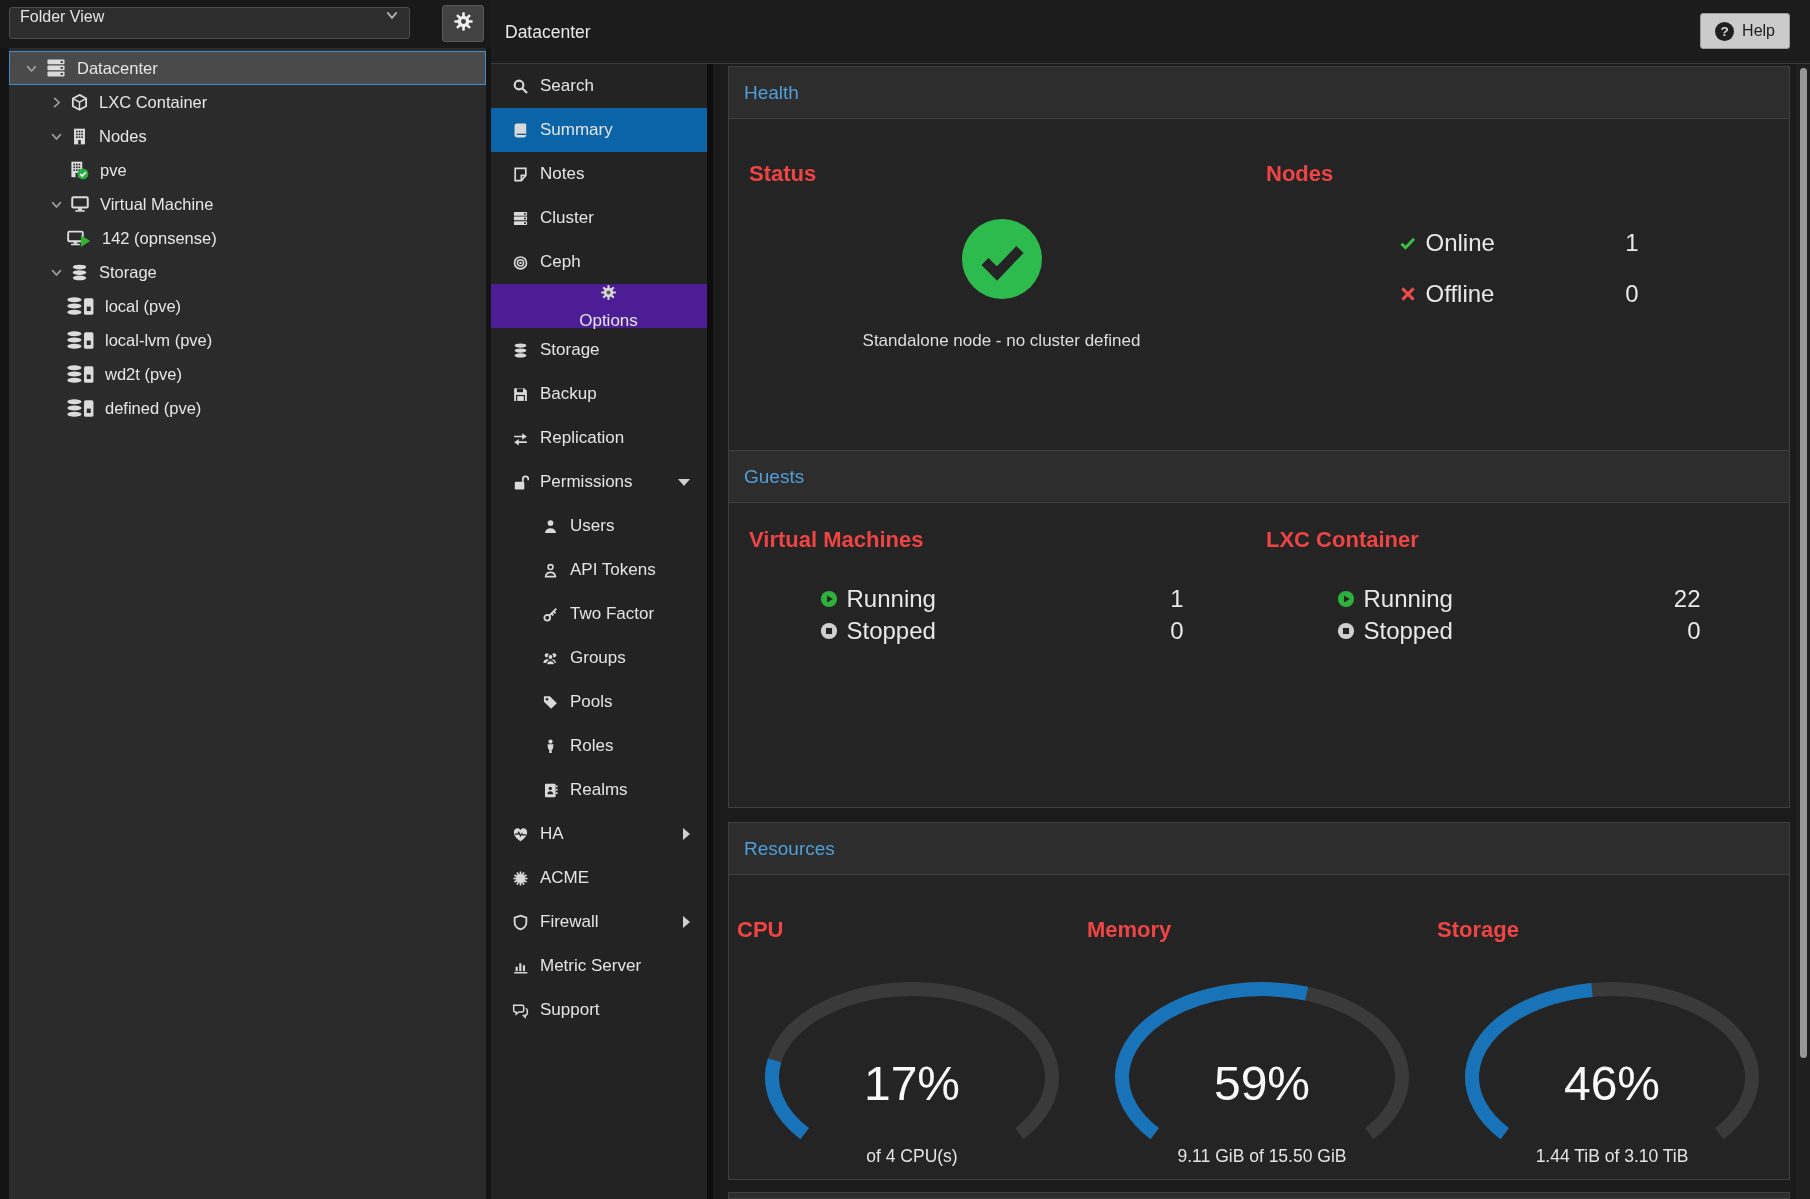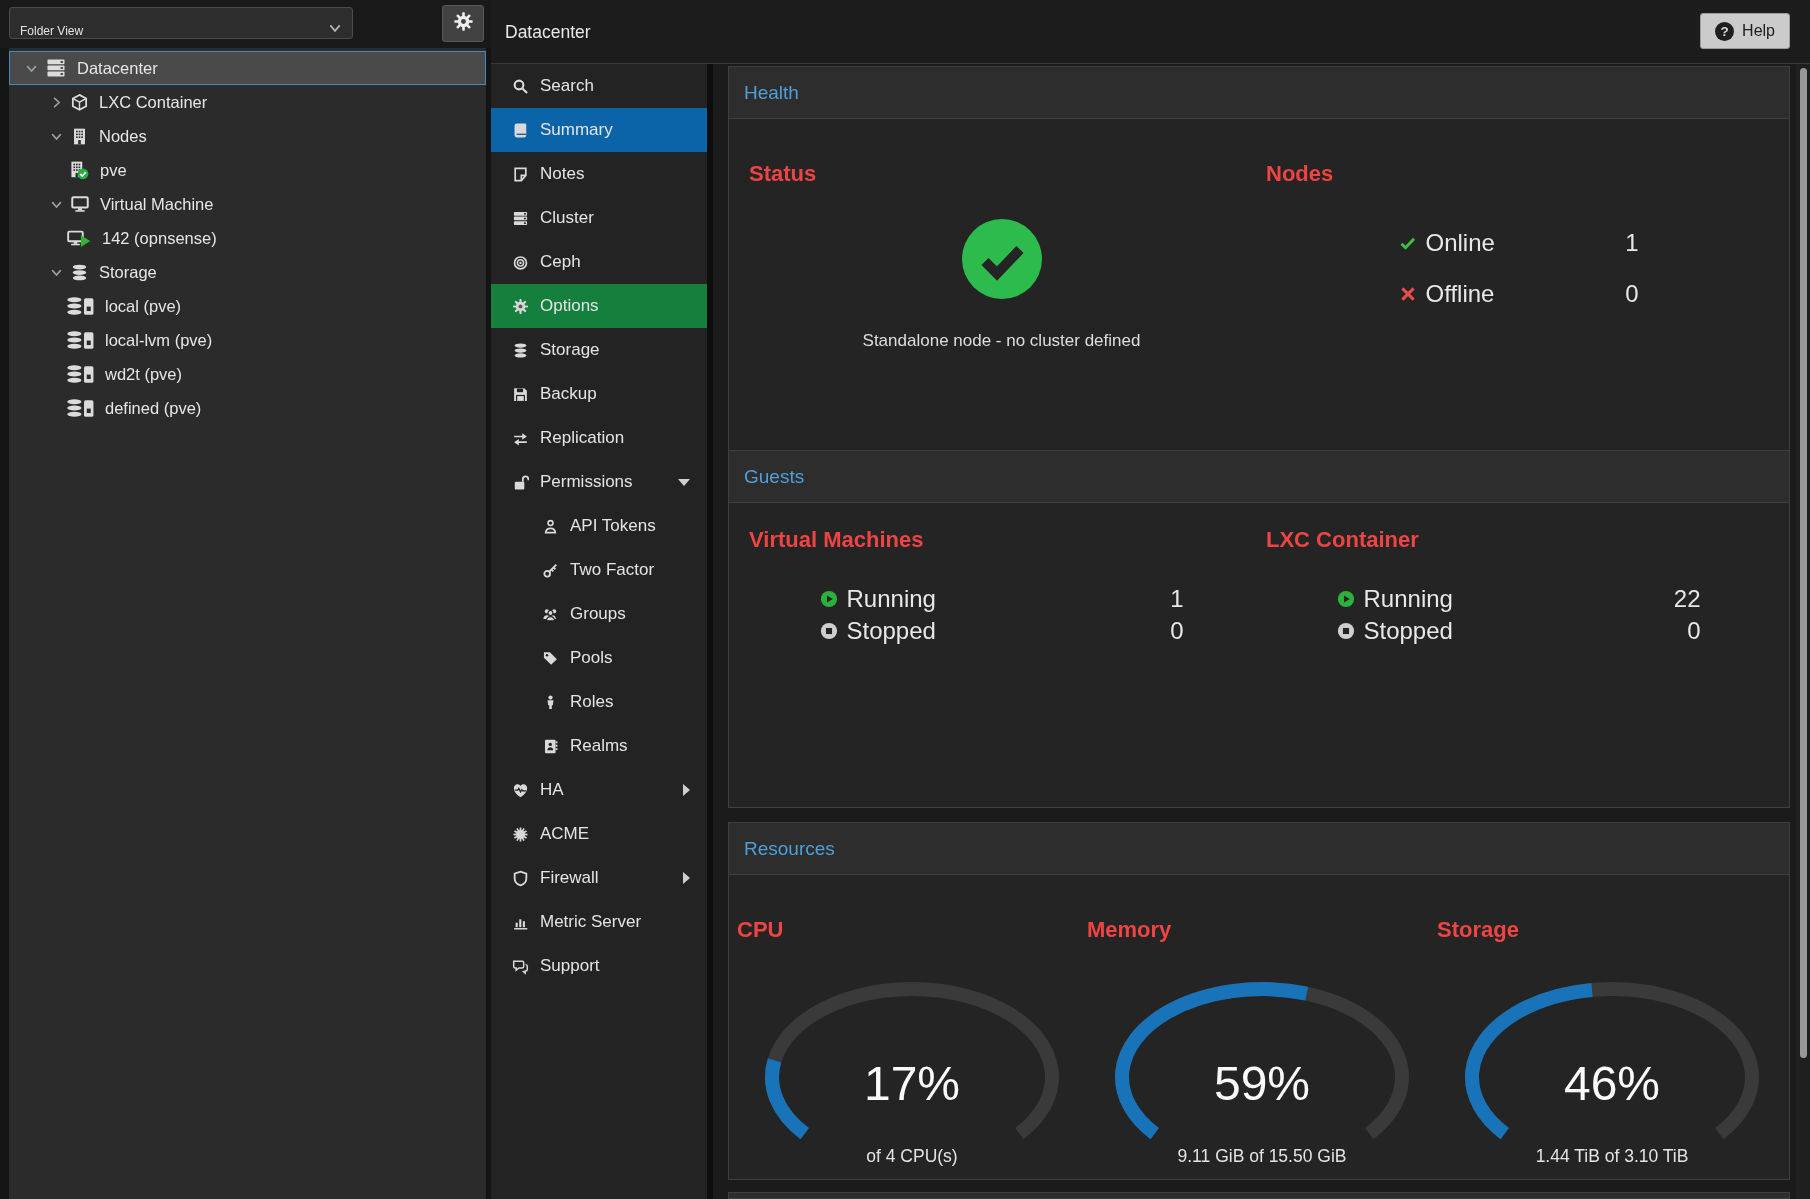--- a/index.html
+++ b/index.html
@@ -2,23 +2,23 @@
 <html><head>
 <meta charset="utf-8">
 <style>
   * { margin:0; padding:0; box-sizing:border-box; }
   html,body { background:#0d0d0d; }
   body { font-family:"Liberation Sans", sans-serif; }
   #root { position:relative; width:1810px; height:1199px; background:#141414; overflow:hidden; }
 
   
   #topbar-left { position:absolute; left:0; top:0; width:491px; height:48px; background:#191919; }
-  .combo { position:absolute; left:9px; top:7px; width:344px; height:32px; background:#2d2d2d;
-           border:1px solid #4b4b4b; border-radius:3px; display:flex; align-items:flex-end;
-           padding:0 10px; color:#e3e3e3; font-size:12px; cursor:pointer; }
+  .combo { position:absolute; left:9px; top:7px; width:401px; height:32px; background:#2d2d2d;
+           border:1px solid #4b4b4b; border-radius:3px; display:flex; align-items:flex-start;
+           padding:0 10px; color:#e3e3e3; font-size:16px; cursor:pointer; }
   .combo .chev { margin-left:auto; opacity:.75; }
   .sq-btn { position:absolute; left:442px; top:5px; width:42px; height:37px; background:#424242;
             border:1px solid #595959; border-radius:3px; display:flex; align-items:center;
             justify-content:center; cursor:pointer; --hole:#424242; color:#efefef; }
 
   
   #tree { position:absolute; left:9px; top:48px; width:477px; height:1151px; background:#2b2b2b; padding-top:3px; }
   .trow { display:flex; align-items:center; height:34px; color:#e6e6e6; font-size:16.5px; cursor:pointer; }
   .trow .caret { width:14px; display:flex; justify-content:center; color:#9aa0a4; }
   .trow .ticon { display:flex; align-items:center; margin-left:7px; color:#dcdcdc; --bg:#2b2b2b; }
@@ -40,21 +40,21 @@
 
   
   #nav { position:absolute; left:491px; top:64px; width:216px; height:1135px; background:#232323; }
   #nav-divider { position:absolute; left:707px; top:64px; width:6px; height:1135px; background:#0d0d0d; }
   .nitem { position:relative; display:flex; align-items:center; height:44px; padding-left:19px; gap:10px;
            color:#e4e4e4; font-size:17px; cursor:pointer; }
   .nitem .nicon { width:20px; display:flex; justify-content:center; color:#d9d9d9; --bg:#232323; }
   .nitem.sub { padding-left:49px; }
   .nitem.selected { background:#0b64a8; }
   .nitem.selected .nicon { --bg:#0b64a8; }
-  .nitem.hovered { background:#15803d; }
+  .nitem.hovered { background:#4c1d95;flex-direction:column; }
   .nitem.hovered .nicon { --bg:#5a5a5a; }
   .tri-down { position:absolute; right:17px; width:0; height:0; border-left:6px solid transparent;
               border-right:6px solid transparent; border-top:7px solid #cfcfcf; }
   .tri-right { position:absolute; right:17px; width:0; height:0; border-top:6px solid transparent;
                border-bottom:6px solid transparent; border-left:7px solid #cfcfcf; }
 
   
   #content { position:absolute; left:713px; top:64px; width:1097px; height:1135px; background:#1b1b1b; }
   .panel { position:absolute; left:15px; width:1062px; background:#242424; border:1px solid #3f3f3f; }
   .phead { height:52px; background:#2d2d2d; border-bottom:1px solid #3f3f3f; display:flex;
@@ -549,20 +549,28 @@
         <span>Replication</span>
       </div>
     <div class="nitem">
         <span class="nicon">
           <svg width="17" height="17" viewBox="0 0 16 16">
             <use href="#i-unlock"></use>
           </svg>
         </span>
         <span>Permissions</span>
         <span class="tri-down"></span>
+      </div>
+    <div class="nitem sub">
+        <span class="nicon">
+          <svg width="17" height="17" viewBox="0 0 16 16">
+            <use href="#i-user"></use>
+          </svg>
+        </span>
+        <span>Users</span>
       </div>
     <div class="nitem sub">
         <span class="nicon">
           <svg width="17" height="17" viewBox="0 0 16 16">
             <use href="#i-user-o"></use>
           </svg>
         </span>
         <span>API Tokens</span>
       </div>
     <div class="nitem sub">

